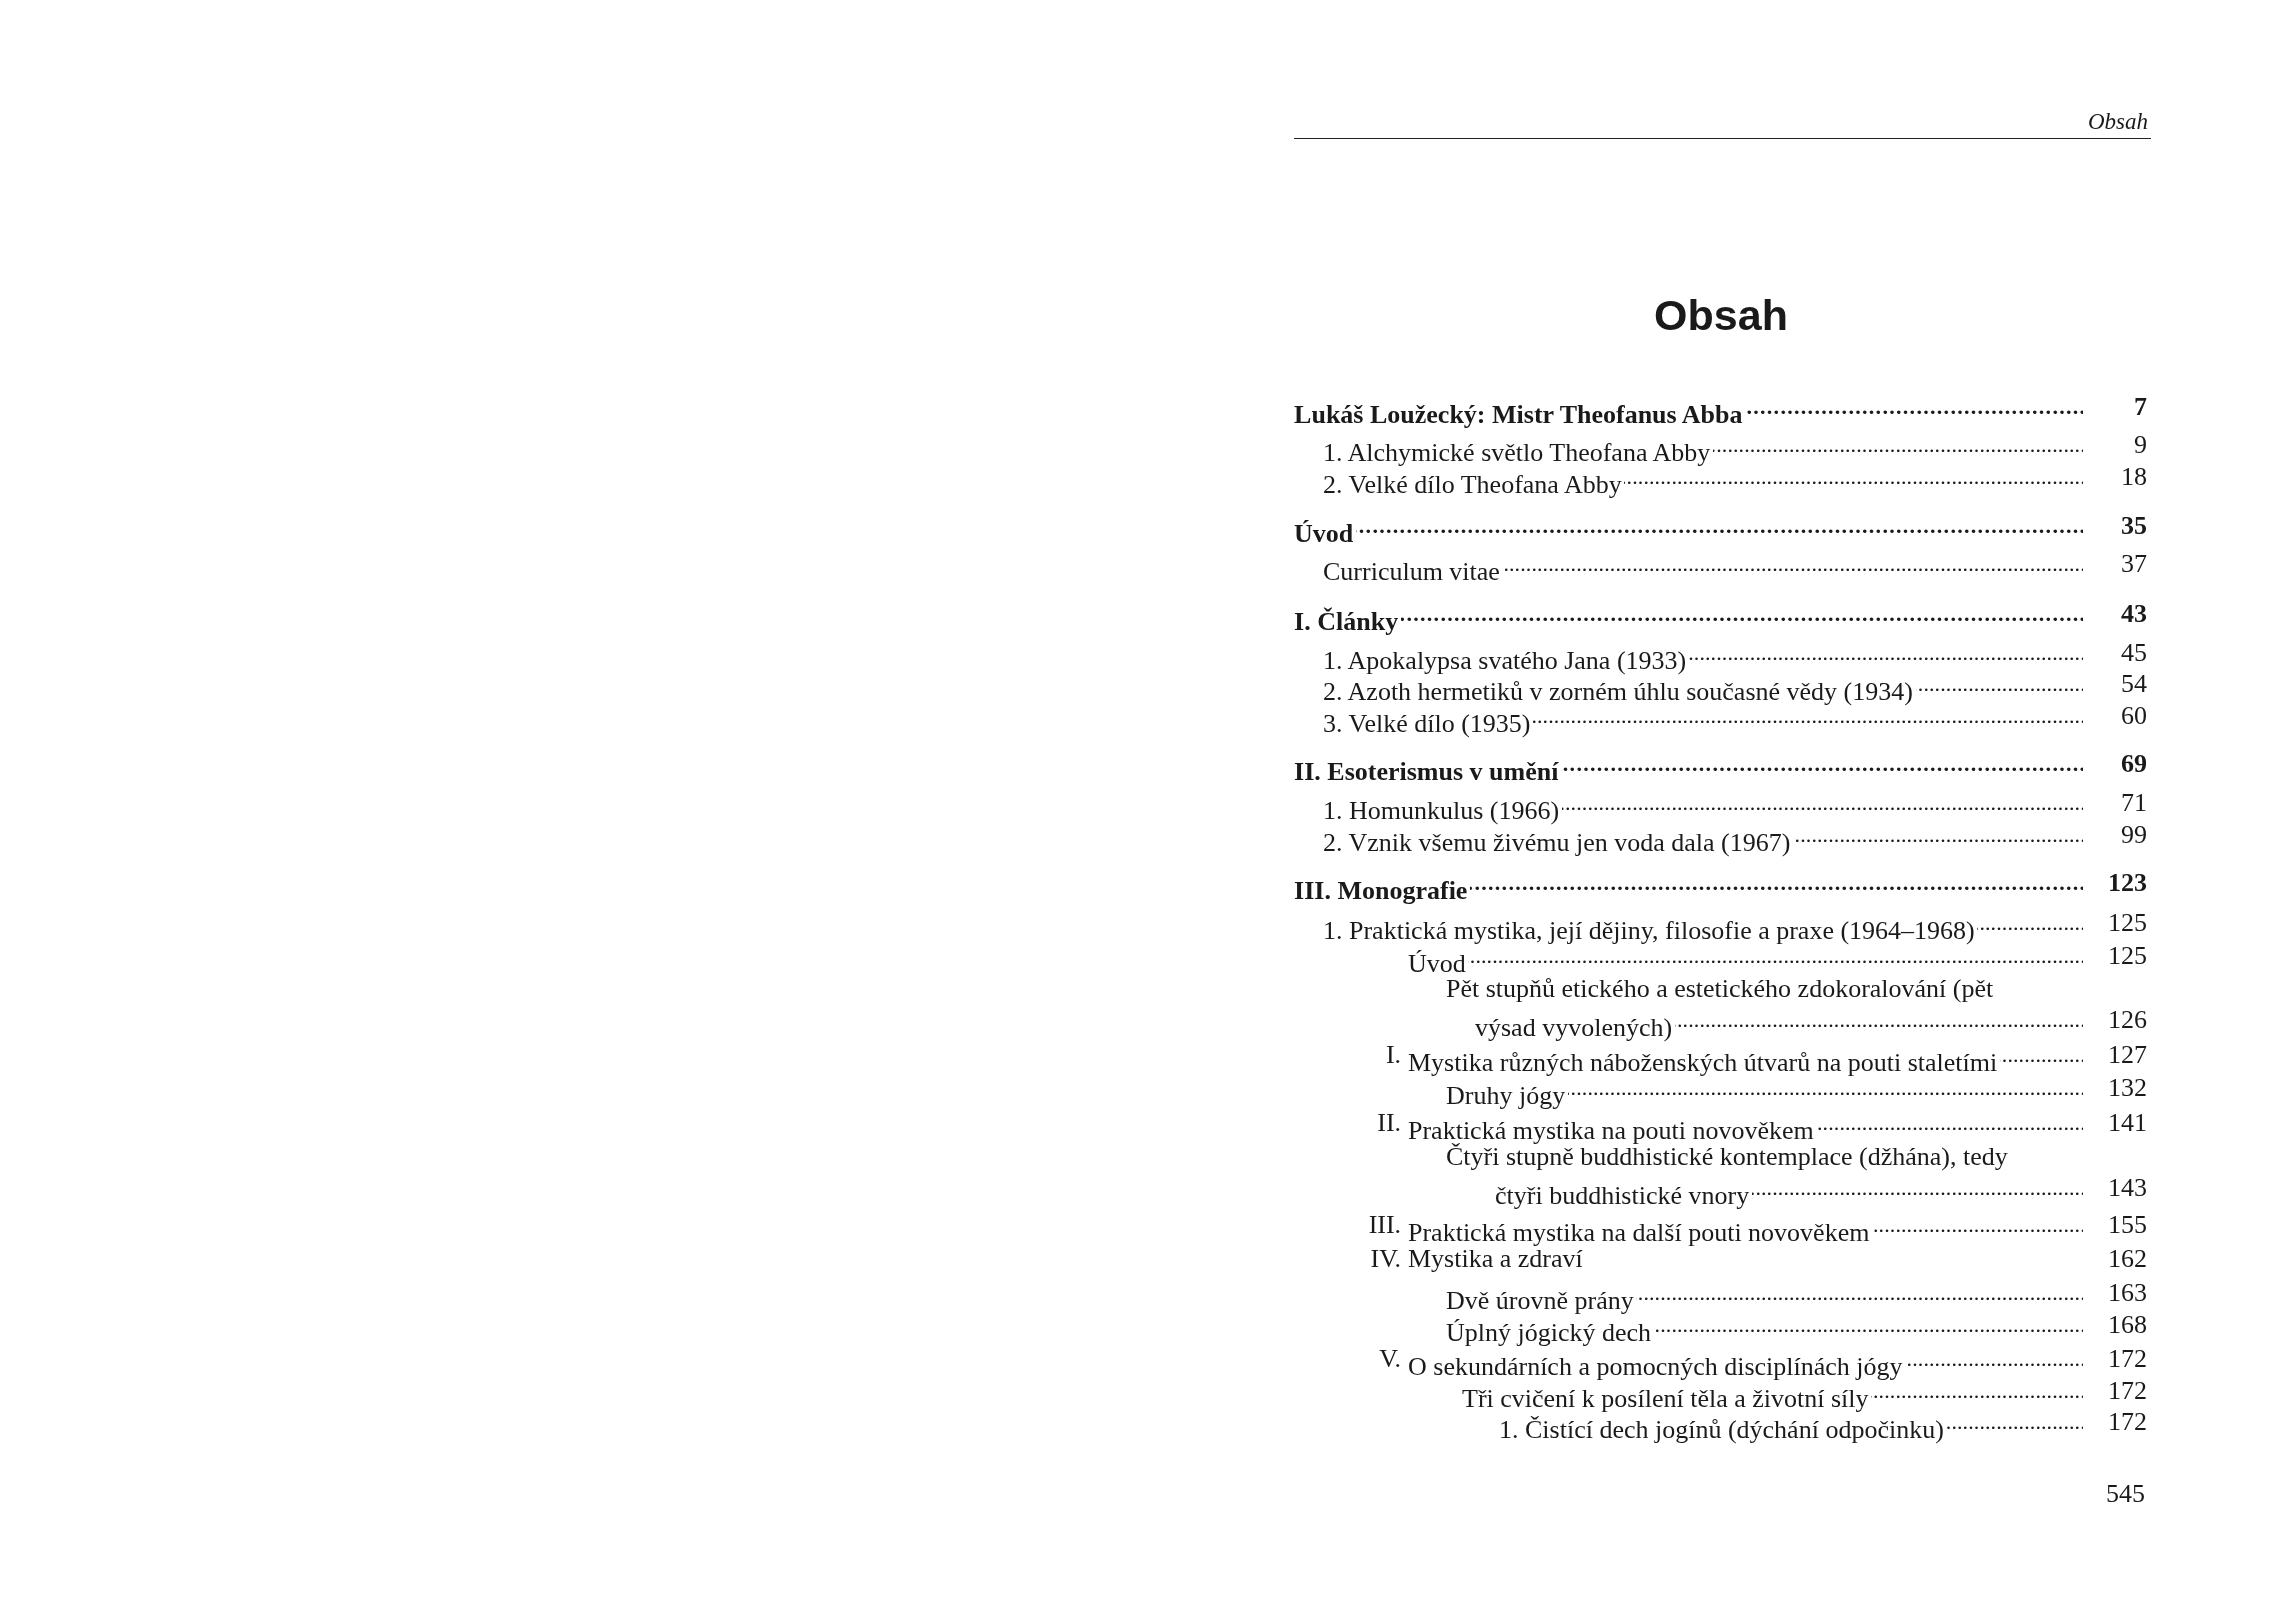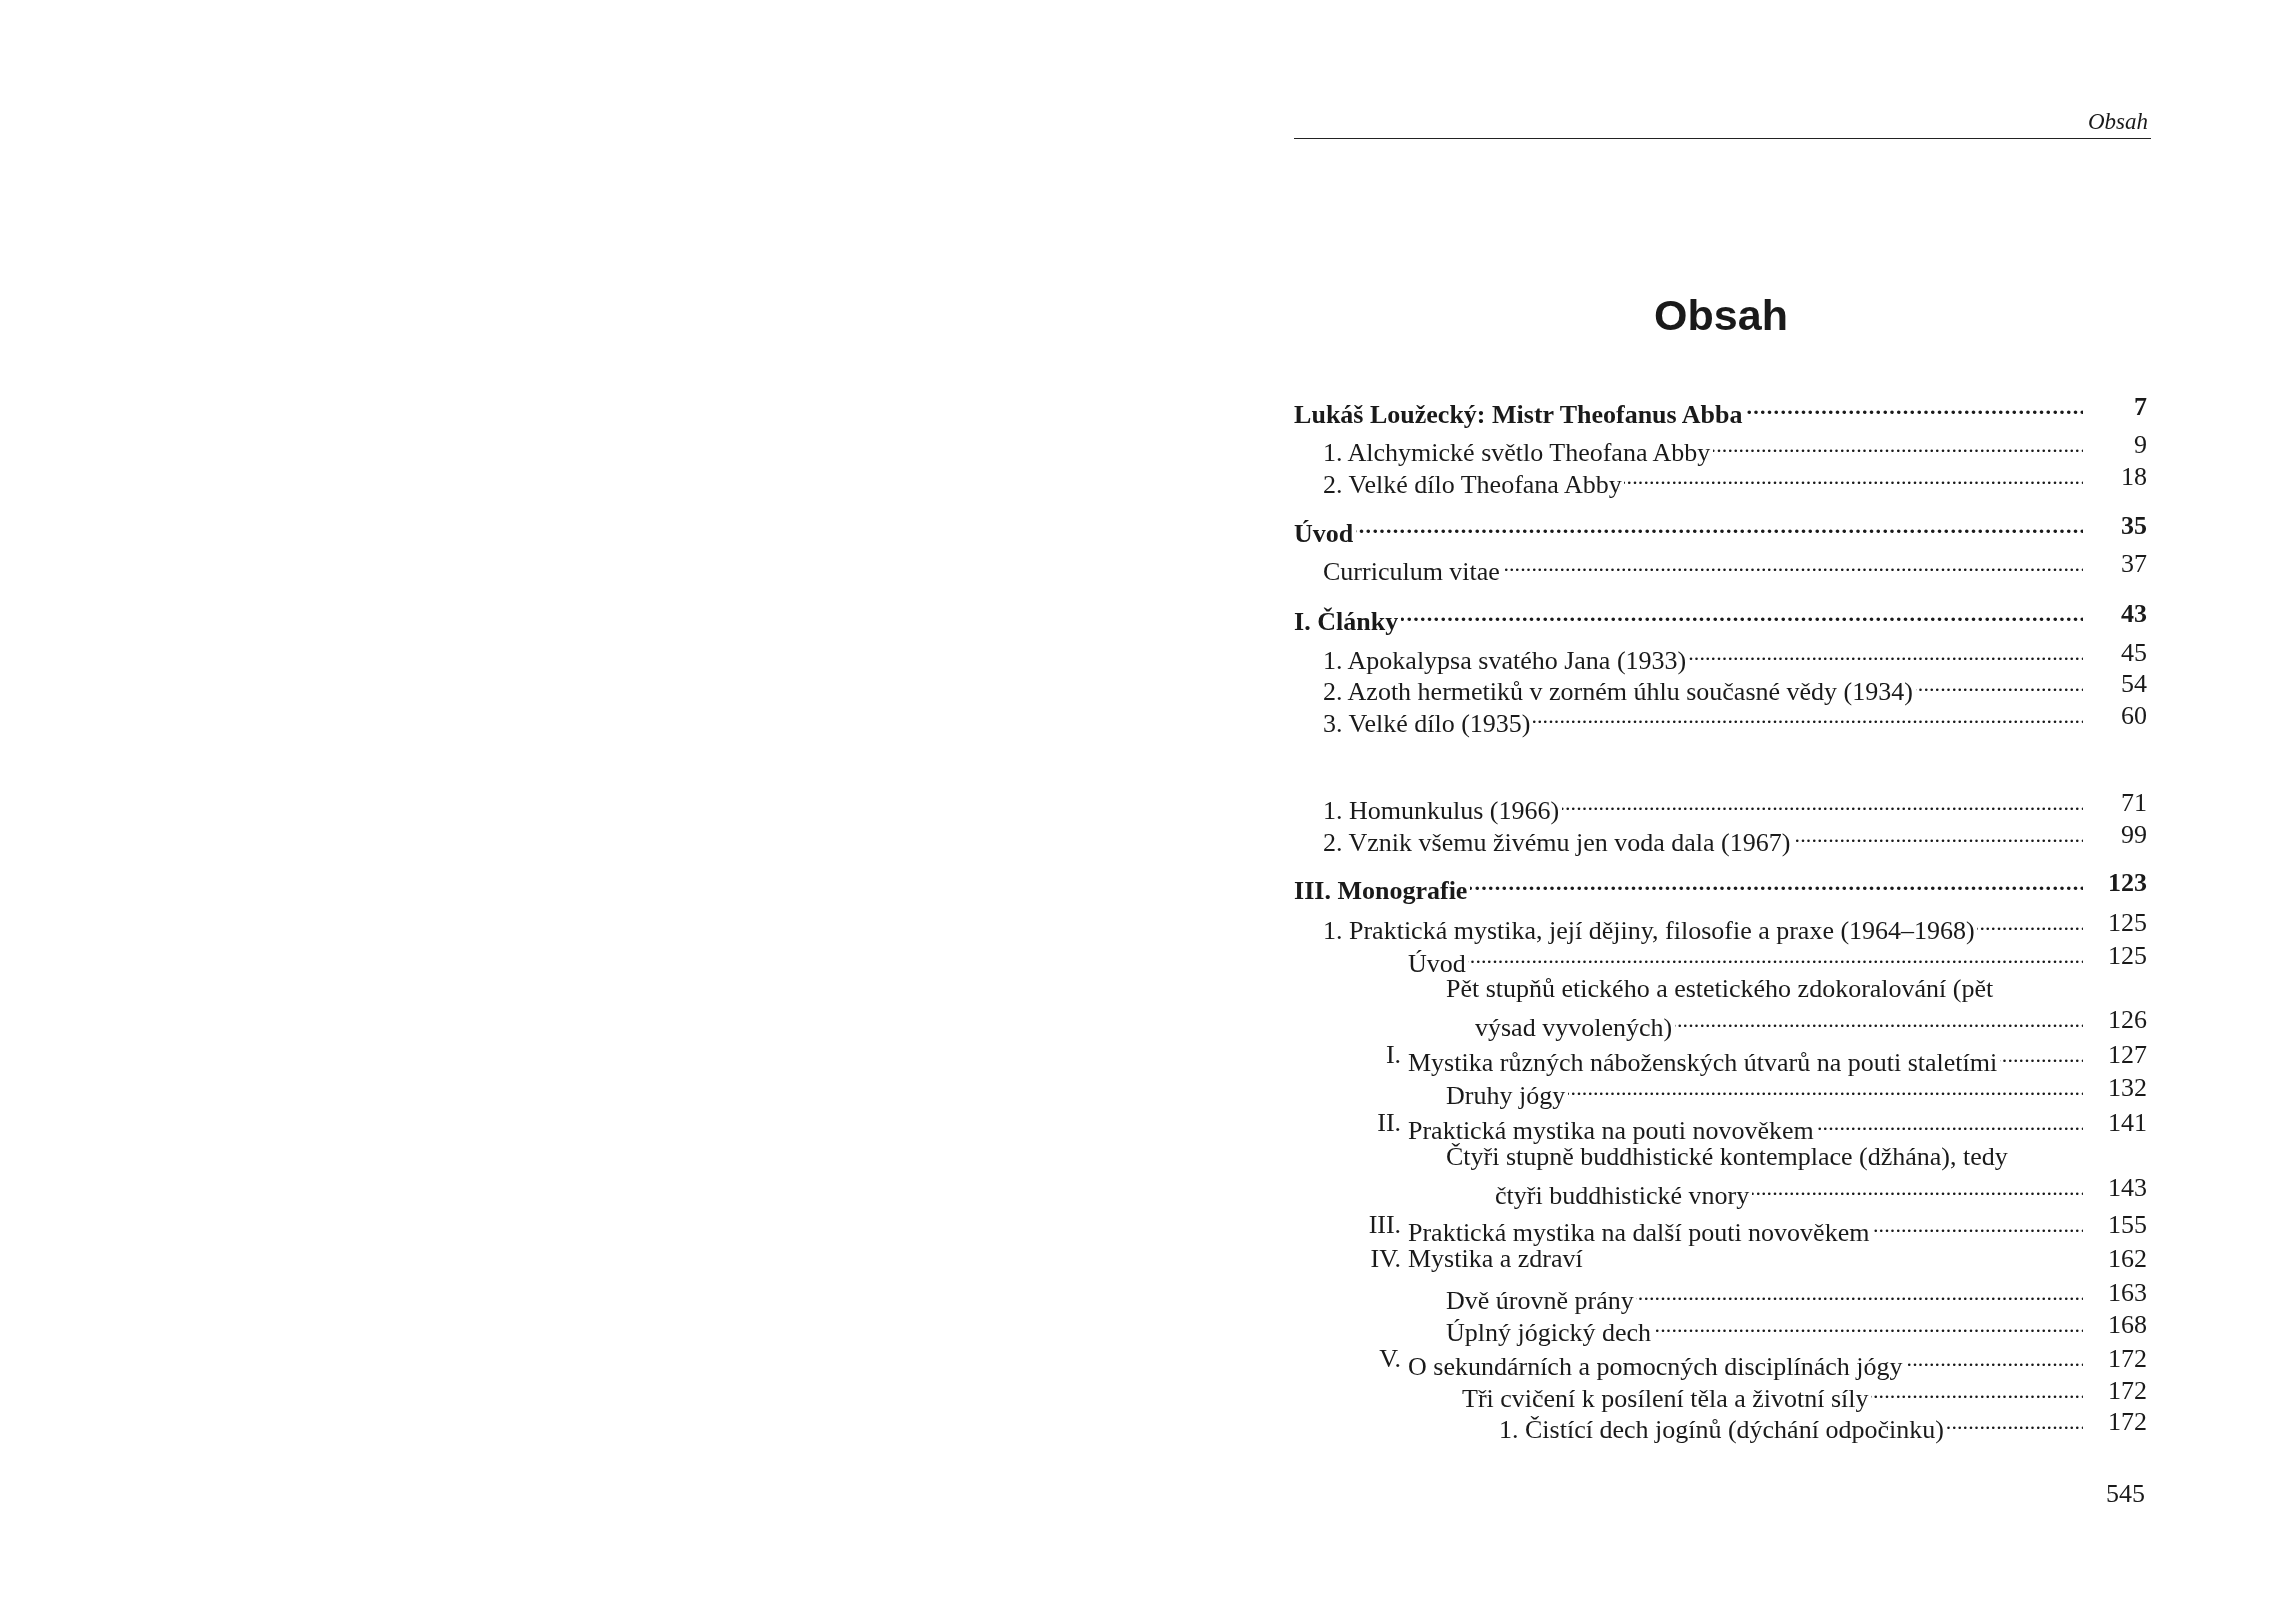--- a/index.html
+++ b/index.html
@@ -187,20 +187,27 @@
         </div>
         <span class="page" style="left: 795px;">54</span>
       </div>
       <div class="toc-row" style="top: 699px; left: 1290px; width: 856px;">
         <div class="entry" style="left: 33px; right: 63px;">
           <span class="label">3. Velké dílo (1935)</span>
           <span class="leader"></span>
         </div>
         <span class="page" style="left: 795px;">60</span>
       </div>
+      <div class="toc-row bold" style="top: 747px; left: 1290px; width: 856px;">
+        <div class="entry" style="left: 4.1px; right: 63px;">
+          <span class="label">II. Esoterismus v umění</span>
+          <span class="leader"></span>
+        </div>
+        <span class="page" style="left: 795px;">69</span>
+      </div>
       <div class="toc-row" style="top: 786px; left: 1290px; width: 856px;">
         <div class="entry" style="left: 33px; right: 63px;">
           <span class="label">1. Homunkulus (1966)</span>
           <span class="leader"></span>
         </div>
         <span class="page" style="left: 795px;">71</span>
       </div>
       <div class="toc-row" style="top: 818px; left: 1290px; width: 856px;">
         <div class="entry" style="left: 33px; right: 63px;">
           <span class="label">2. Vznik všemu živému jen voda dala (1967)</span>

